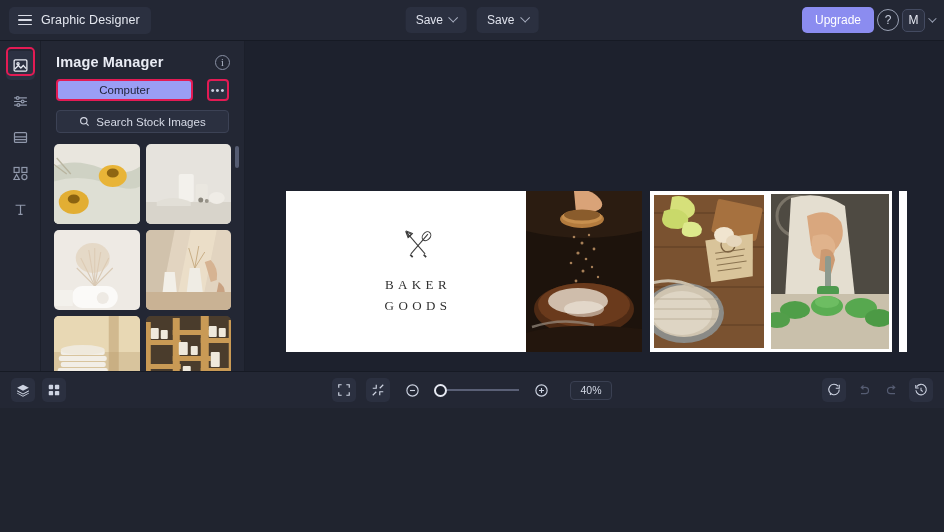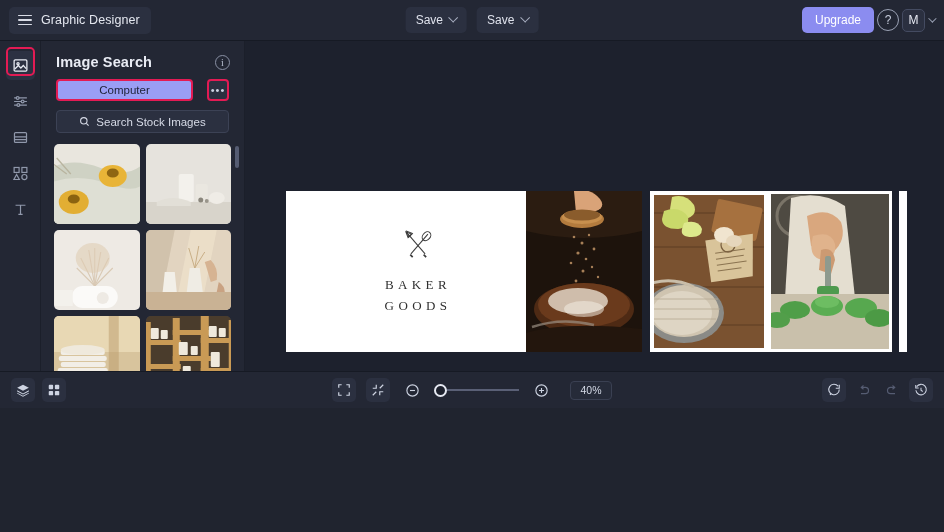--- a/index.html
+++ b/index.html
@@ -246,21 +246,21 @@
       <div class="rail-btn">
         <svg width="17" height="17" viewBox="0 0 24 24" fill="none" stroke="currentColor" stroke-width="1.7">
           <path d="M5 6h14M12 6v13M9 19h6"></path>
         </svg>
       </div>
       <div class="rail-highlight"></div>
     </div>
 
     <div class="panel">
       <div class="panel-head">
-        <span class="panel-title">Image Search</span>
+        <span class="panel-title">Image Manager</span>
         <span class="info-ic">i</span>
       </div>
 
       <div class="src-row">
         <button class="btn-computer">Computer</button>
         <button class="btn-more">•••</button>
       </div>
 
       <button class="btn-stock">
         <svg width="11" height="11" viewBox="0 0 24 24" fill="none" stroke="currentColor" stroke-width="2.4">

